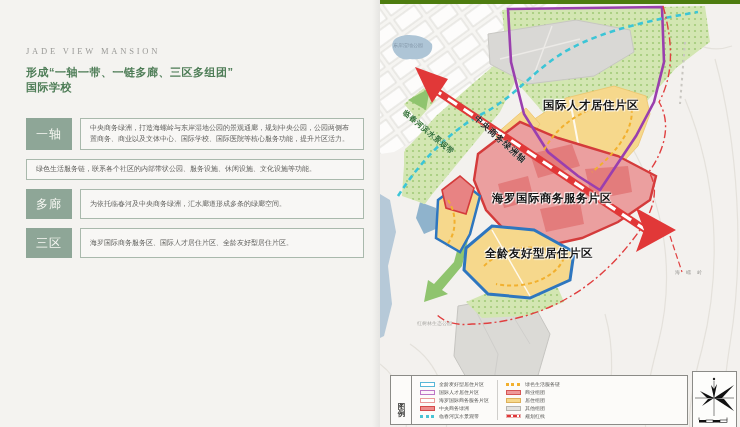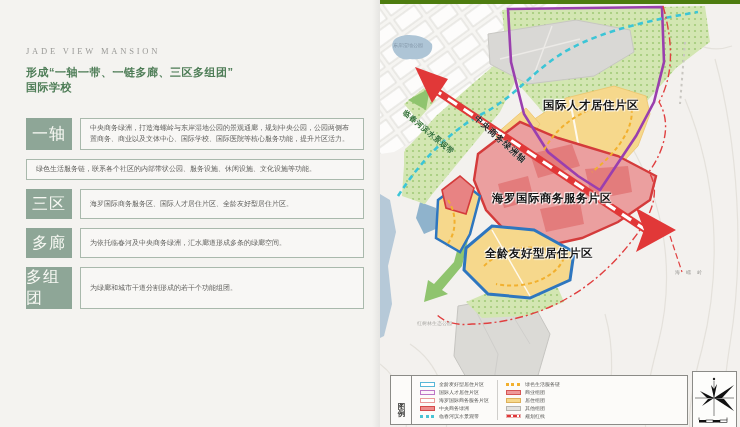--- a/index.html
+++ b/index.html
@@ -10,21 +10,21 @@
   .left-panel { position:absolute; left:0; top:0; width:380px; height:427px;
     background:linear-gradient(105deg,#f5f4f1 0%,#f3f2ee 60%,#ececе8 100%);
     background-color:#f4f3f0; padding:46px 16px 0 26px; }
   .left-panel::after { content:""; position:absolute; right:0; top:0; width:8px; height:100%;
     background:linear-gradient(90deg,rgba(0,0,0,0) ,rgba(0,0,0,.06)); }
   .eyebrow { font-family:"Liberation Serif","DejaVu Serif",serif; font-size:8.5px; letter-spacing:2.8px;
     color:#9b9b98; margin-bottom:9px; }
   .title { color:#4e7d57; font-weight:bold; font-size:11px; line-height:1.34; letter-spacing:.5px; margin-bottom:24px; }
   .rows { display:flex; flex-direction:column; gap:9px; width:338px; }
   .row { display:flex; gap:8px; align-items:stretch; }
-  .tag { flex:0 0 46px; min-height:30px; background:#8ea697; color:#f7f8f3; font-size:16px;
+  .tag { flex:0 0 46px; min-height:30px; background:#8ea697; color:#f7f8f3; font-size:12px;
     letter-spacing:1px; display:flex; align-items:center; justify-content:center; }
   .desc { flex:1; border:1px solid #a9b9ac; background:rgba(255,255,255,.35); padding:4px 9px;
     font-size:7px; line-height:1.55; color:#5f5f5c; display:flex; align-items:center; }
 
   
   .map-panel { position:absolute; left:380px; top:4px; width:360px; height:427px; background:#f3f1ee; }
   .map-svg { position:absolute; left:0; top:0; }
 
   .map-label { position:absolute; font-weight:bold; color:#141414; font-size:11.5px; letter-spacing:.5px;
     text-shadow:0 0 2px #fff,1px 1px 1px #fff,-1px -1px 1px #fff; white-space:nowrap; }
@@ -86,35 +86,29 @@
         <div class="desc">
             <span>中央商务绿洲，打造海螺岭与东岸湿地公园的景观通廊，规划中央公园，公园两侧布置商务、商业以及文体中心、国际学校、国际医院等核心服务功能，提升片区活力。</span>
           </div>
       </div>
       <div class="row">
         <div class="desc">
             <span>绿色生活服务链，联系各个社区的内部带状公园、服务设施、休闲设施、文化设施等功能。</span>
           </div>
       </div>
       <div class="row">
+        <div class="tag">多廊</div>
+        <div class="desc">
+            <span>为依托临春河及中央商务绿洲，汇水廊道形成多条的绿廊空间。</span>
+          </div>
+      </div>
+      <div class="row">
         <div class="tag">三区</div>
         <div class="desc">
             <span>海罗国际商务服务区、国际人才居住片区、全龄友好型居住片区。</span>
-          </div>
-      </div>
-      <div class="row">
-        <div class="tag">多廊</div>
-        <div class="desc">
-            <span>为依托临春河及中央商务绿洲，汇水廊道形成多条的绿廊空间。</span>
-          </div>
-      </div>
-      <div class="row">
-        <div class="tag">多组团</div>
-        <div class="desc">
-            <span>为绿廊和城市干道分割形成的若干个功能组团。</span>
           </div>
       </div>
     </div>
   </div>
 
   <div class="map-panel">
     <svg class="map-svg" width="360" height="427" viewBox="0 0 360 427">
       <defs>
         <pattern id="dots" width="6" height="6" patternUnits="userSpaceOnUse">
           <rect width="6" height="6" fill="#d3e6b2"></rect>

